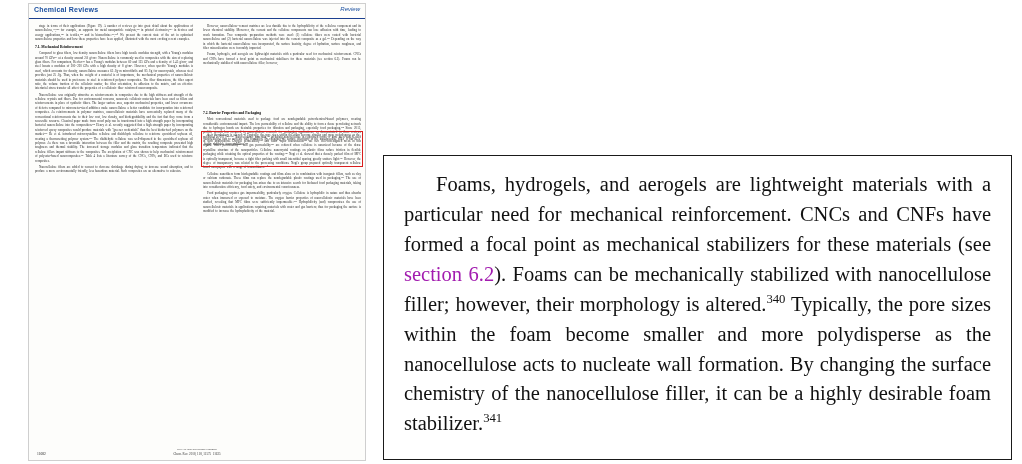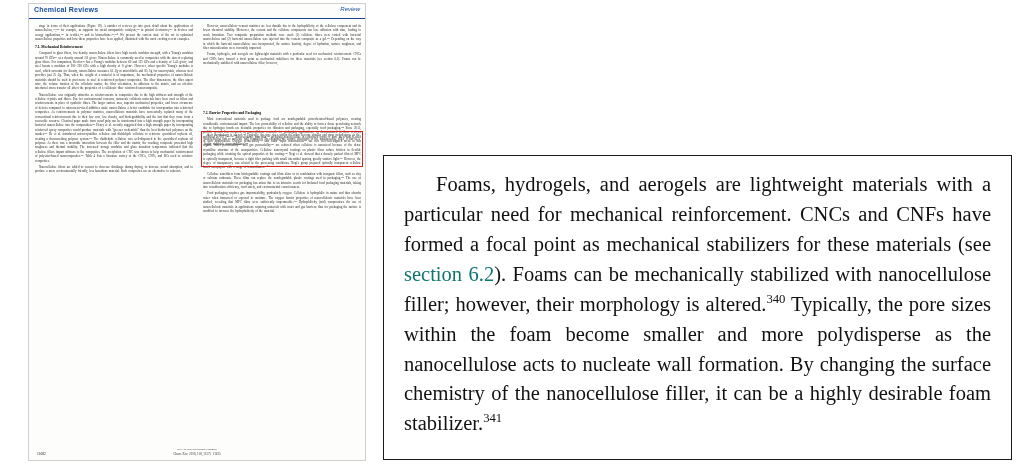--- a/index.html
+++ b/index.html
@@ -143,21 +143,21 @@
     font-family: "Liberation Serif", serif;
     font-size: 20.5px;
     line-height: 1.46;
     text-align: justify;
     text-indent: 32px;
     color: #111;
     margin: 0;
     hyphens: auto;
   }
   .link-ref {
-    color: #0f766e;
+    color: #a21caf;
   }
   sup.ref {
     font-size: 0.62em;
     vertical-align: super;
     line-height: 0;
   }
 </style>
 </head>
 <body>
 

